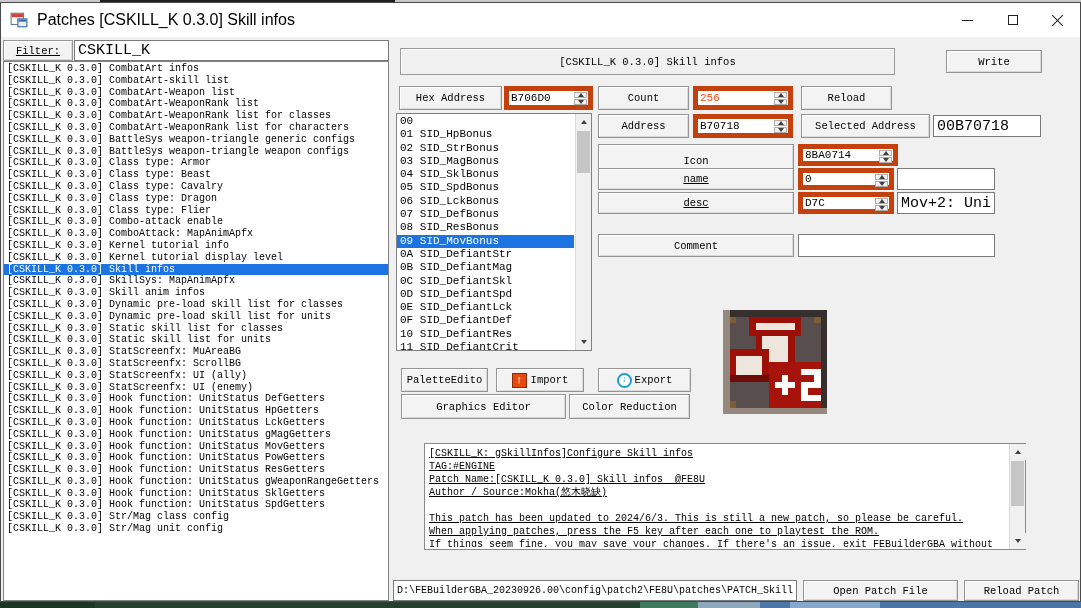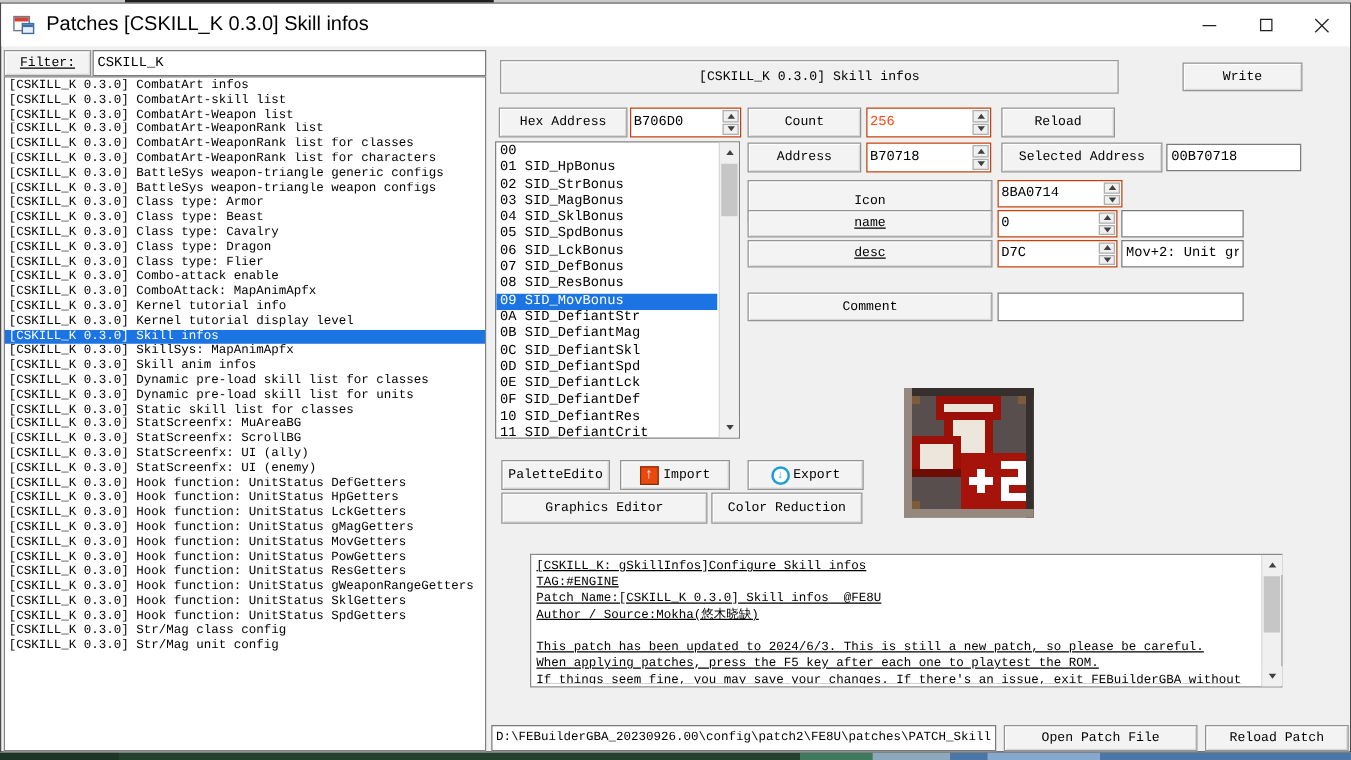--- a/index.html
+++ b/index.html
@@ -34,25 +34,25 @@
 
   
   .btn { position:absolute; background:#f3f3f3; border:1px solid #949494;
     box-shadow:inset 1px 1px 0 #ffffff, inset -1px -1px 0 #dadada;
     display:flex; align-items:center; justify-content:center;
     font-size:10.5px; color:#000; cursor:default; white-space:pre; }
   .link { text-decoration:underline; }
 
   
   .tb { position:absolute; background:#fff; border:1px solid #7a7a7a;
-    font-family:"Liberation Mono","DejaVu Sans Mono",monospace; font-size:11px;
+    font-family:"Liberation Mono","DejaVu Sans Mono",monospace; font-size:15px;
     padding:0 3px; color:#000; outline:none; }
 
   
-  .spin { position:absolute; background:#fff; border:1px solid #c2410c; display:flex; }
+  .spin { position:absolute; background:#fff; border:5px solid #c2410c; display:flex; }
   .spin-text { flex:1; min-width:0; border:0; outline:none; background:transparent;
     font-family:"Liberation Mono","DejaVu Sans Mono",monospace; font-size:11px; padding:0 2px; }
   .spin-btns { width:15px; display:flex; flex-direction:column; padding:1px; gap:1px; }
   .spin-b { flex:1; background:#f0f0f0; border:1px solid #aeaeae;
     display:flex; align-items:center; justify-content:center; }
   .tri-up { width:0; height:0; border-left:3px solid transparent; border-right:3px solid transparent;
     border-bottom:4px solid #404040; }
   .tri-dn { width:0; height:0; border-left:3px solid transparent; border-right:3px solid transparent;
     border-top:4px solid #404040; }
 
@@ -149,20 +149,21 @@
       <div class="li">[CSKILL_K 0.3.0] Combo-attack enable</div>
       <div class="li">[CSKILL_K 0.3.0] ComboAttack: MapAnimApfx</div>
       <div class="li">[CSKILL_K 0.3.0] Kernel tutorial info</div>
       <div class="li">[CSKILL_K 0.3.0] Kernel tutorial display level</div>
       <div class="li sel">[CSKILL_K 0.3.0] Skill infos</div>
       <div class="li">[CSKILL_K 0.3.0] SkillSys: MapAnimApfx</div>
       <div class="li">[CSKILL_K 0.3.0] Skill anim infos</div>
       <div class="li">[CSKILL_K 0.3.0] Dynamic pre-load skill list for classes</div>
       <div class="li">[CSKILL_K 0.3.0] Dynamic pre-load skill list for units</div>
       <div class="li">[CSKILL_K 0.3.0] Static skill list for classes</div>
+      <div class="li">[CSKILL_K 0.3.0] Static skill list for units</div>
       <div class="li">[CSKILL_K 0.3.0] StatScreenfx: MuAreaBG</div>
       <div class="li">[CSKILL_K 0.3.0] StatScreenfx: ScrollBG</div>
       <div class="li">[CSKILL_K 0.3.0] StatScreenfx: UI (ally)</div>
       <div class="li">[CSKILL_K 0.3.0] StatScreenfx: UI (enemy)</div>
       <div class="li">[CSKILL_K 0.3.0] Hook function: UnitStatus DefGetters</div>
       <div class="li">[CSKILL_K 0.3.0] Hook function: UnitStatus HpGetters</div>
       <div class="li">[CSKILL_K 0.3.0] Hook function: UnitStatus LckGetters</div>
       <div class="li">[CSKILL_K 0.3.0] Hook function: UnitStatus gMagGetters</div>
       <div class="li">[CSKILL_K 0.3.0] Hook function: UnitStatus MovGetters</div>
       <div class="li">[CSKILL_K 0.3.0] Hook function: UnitStatus PowGetters</div>

